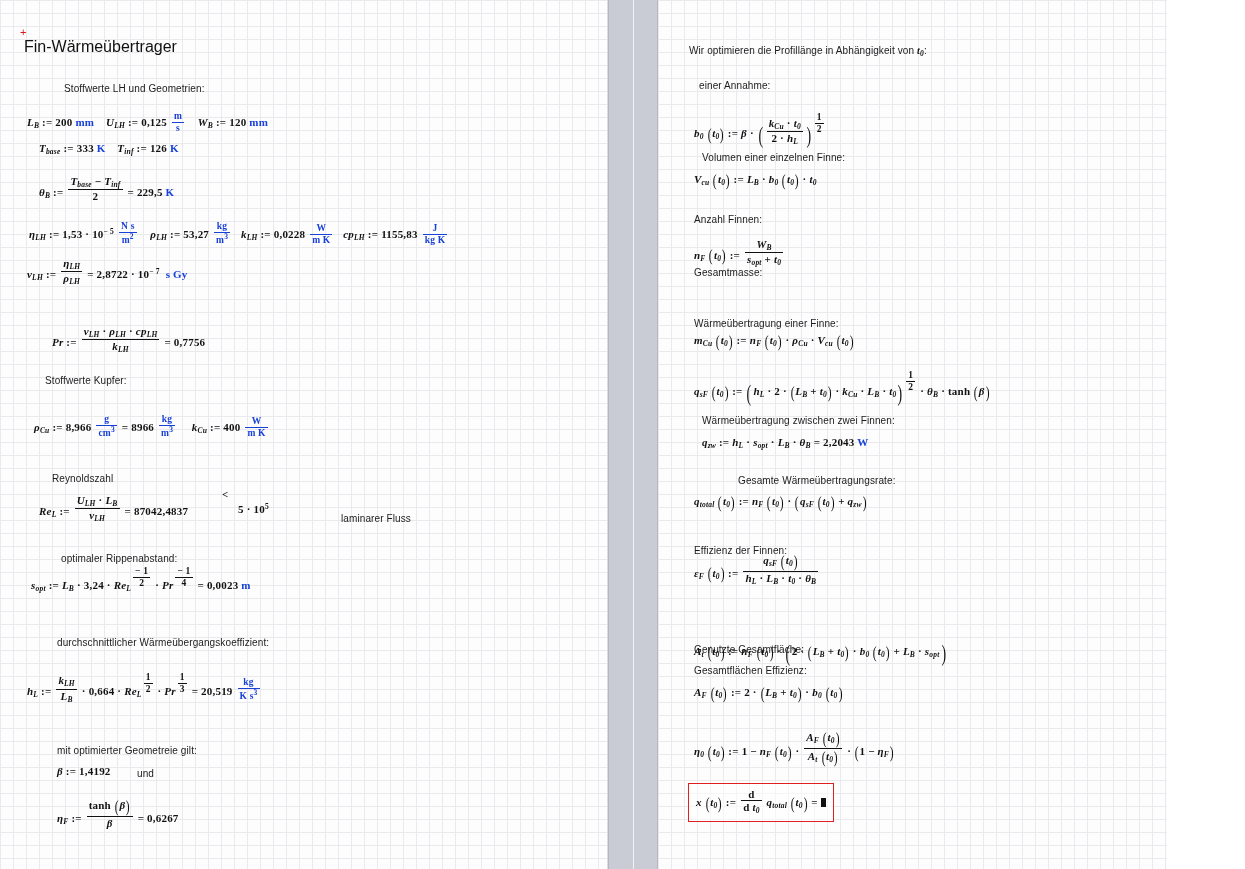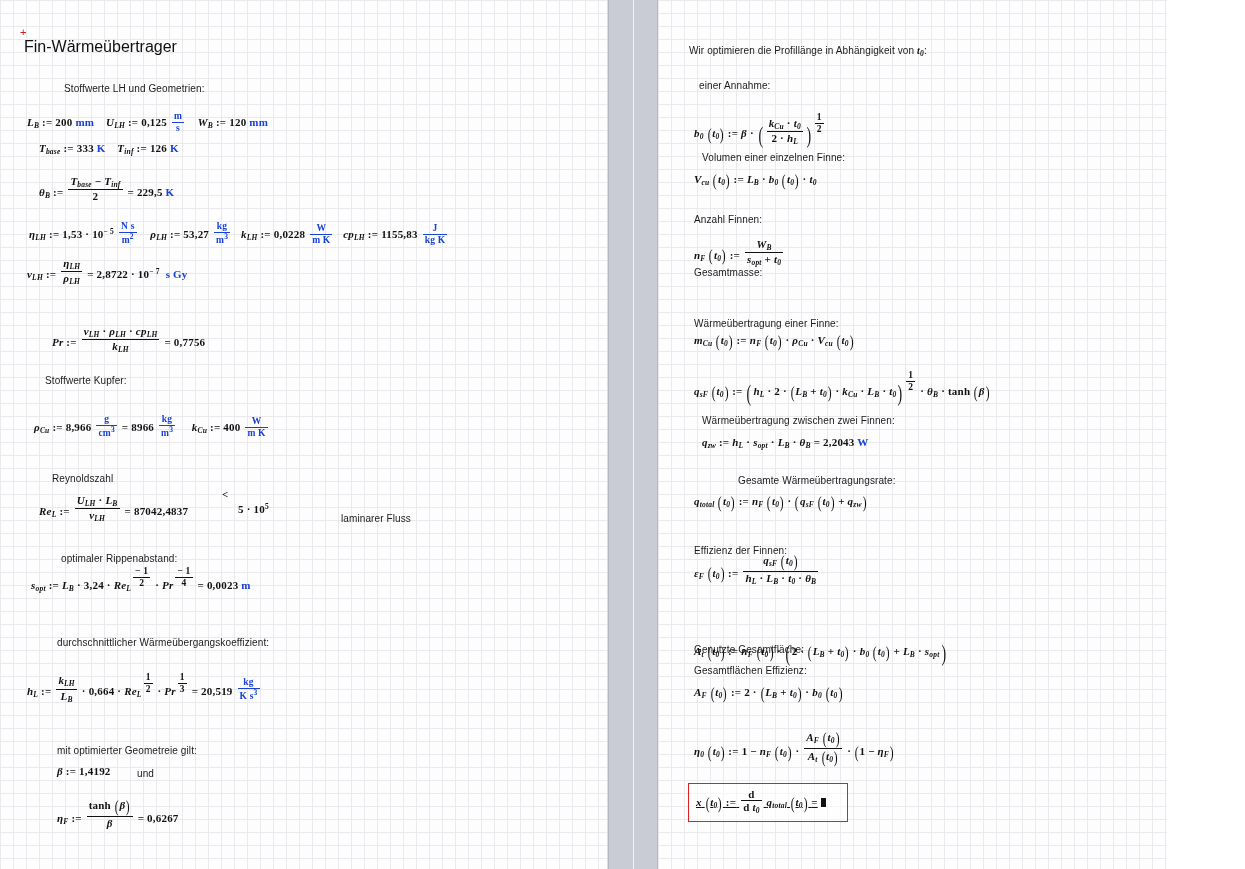--- a/index.html
+++ b/index.html
@@ -93,24 +93,23 @@
   .bigparen {
     display: inline-block;
     font-size: 2.1em;
     font-weight: normal;
     vertical-align: -0.26em;
     transform: scaleX(0.6);
   }
 
   .redbox {
     border: 1.4px solid #e02020;
-    padding: 4px 21px 5px 7px;
+    padding: 4px 7px 5px 7px;
     display: inline-block;
     background: rgba(255,255,255,0.55);
-    text-decoration: underline;
   }
   .placeholder {
     display: inline-block;
     width: 5px; height: 9px;
     background: #111;
     vertical-align: -1px;
     margin-left: 3px;
   }
 </style>
 </head>

